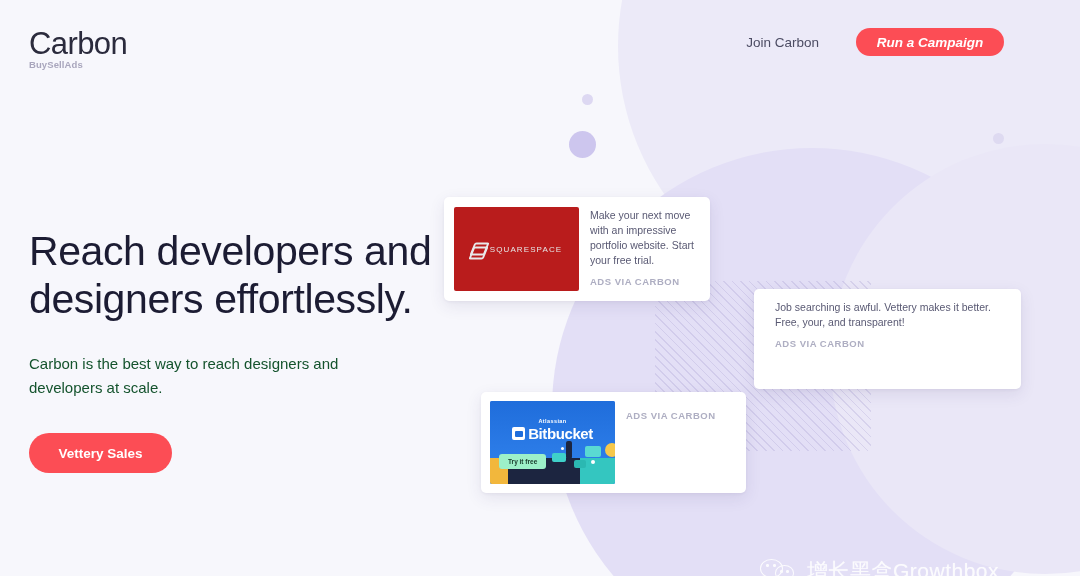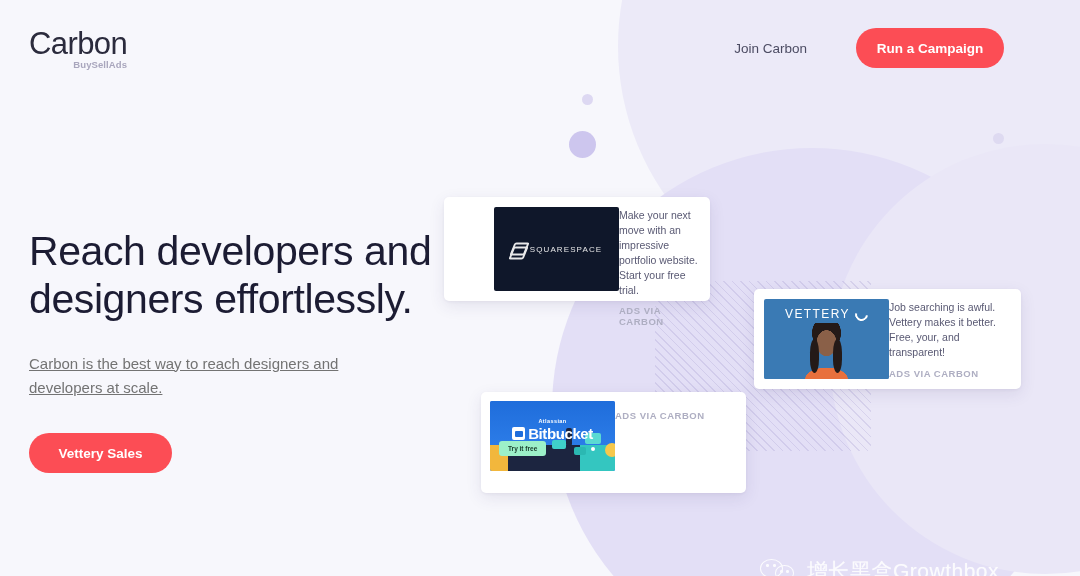--- a/index.html
+++ b/index.html
@@ -92,34 +92,34 @@
   }
   .logo-main {
     display: block;
     font-size: 31px;
     letter-spacing: -0.6px;
     color: #2b2b3d;
     font-weight: 400;
   }
   .logo-sub {
     display: block;
-    text-align: right;
+    text-align: left;
     font-size: 9.5px;
     font-weight: bold;
     letter-spacing: 0.1px;
     color: #a9a6bd;
     margin-top: 1px;
   }
 
   .nav {
     position: absolute;
     right: 76px; top: 28px;
     display: flex;
     align-items: center;
-    gap: 12px;
+    gap: 0px;
   }
   .nav-link {
     font-size: 13.5px;
     color: #4c4c63;
     text-decoration: none;
     margin-right: 37px;
     white-space: nowrap;
   }
   .btn-pill {
     display: inline-flex;
@@ -128,44 +128,43 @@
     background: #fc4d55;
     color: #ffffff;
     font-size: 13.5px;
     font-weight: bold;
     border: none;
     border-radius: 26px;
     cursor: pointer;
     white-space: nowrap;
   }
   .btn-campaign {
-    width: 148px; height: 40px;
+    width: 148px; height: 28px; font-style: italic;
   }
 
   
   .hero {
     position: absolute;
     left: 29px; top: 227px;
     width: 420px;
     z-index: 15;
   }
   .hero-title {
     font-size: 41px;
     line-height: 1.18;
     color: #1c1c33;
     font-weight: 400;
     letter-spacing: -0.4px;
   }
   .hero-sub {
     margin-top: 28px;
     font-size: 15px;
     line-height: 1.62;
-    color: #737373;
+    color: #14532d;
     max-width: 375px;
-    text-decoration: underline;
   }
   .btn-contact {
     margin-top: 33px;
     width: 143px; height: 40px;
   }
 
   
   .ad-card {
     position: absolute;
     background: #ffffff;
@@ -175,40 +174,41 @@
     z-index: 12;
   }
   .ad-media {
     flex: none;
     border-radius: 2px;
     overflow: hidden;
     position: relative;
   }
   .ad-body {
     flex: 1;
+    padding-left: 11px;
     padding-top: 1px;
     display: flex;
     flex-direction: column;
   }
   .ad-text {
     font-size: 10.5px;
     line-height: 1.42;
     color: #595973;
   }
   .ad-tag {
     margin-top: 8px;
     font-size: 9.5px;
     font-weight: bold;
     letter-spacing: 0.5px;
     color: #aeaec2;
   }
 
   
   .card-sqsp { left: 444px; top: 197px; width: 266px; height: 104px; padding: 10px; }
-  .card-sqsp .ad-media { width: 125px; height: 84px; background: #0f172a; margin-left: 40px; }
+  .card-sqsp .ad-media { width: 125px; height: 84px; background: #b91c1c; }
   .sqsp-inner {
     position: absolute;
     left: 0; right: 0; top: 50%;
     transform: translateY(-50%);
     display: flex;
     align-items: center;
     justify-content: center;
     gap: 6px;
   }
   .sqsp-mark {
@@ -274,21 +274,21 @@
     width: 13px; height: 13px;
     border: 2px solid #ffffff;
     border-radius: 50%;
     border-top-color: transparent;
     border-right-color: transparent;
     transform: rotate(-35deg);
   }
 
   
   .card-bit { left: 481px; top: 392px; width: 265px; height: 101px; padding: 9px; }
-  .card-bit .ad-media { width: 125px; height: 70px; background: #3b82f6; }
+  .card-bit .ad-media { width: 125px; height: 83px; background: #3b82f6; }
   .bit-sky {
     position: absolute; inset: 0;
     background: linear-gradient(#1f6ddb 0%, #2a7ae6 55%, #2f84ee 100%);
   }
   .bit-atl {
     position: absolute;
     top: 17px; left: 0; right: 0;
     text-align: center;
     font-size: 5.5px;
     font-weight: bold;
@@ -465,29 +465,20 @@
         <span class="sqsp-word">SQUARESPACE</span>
       </div>
     </div>
     <div class="ad-body">
       <div class="ad-text">Make your next move with an impressive portfolio website. Start your free trial.</div>
       <div class="ad-tag">ADS VIA CARBON</div>
     </div>
   </div>
 
   <div class="ad-card card-vett">
-    <div class="ad-media">
-      <div class="vett-photo"></div>
-      <div class="vett-hairL"></div>
-      <div class="vett-hairR"></div>
-      <div class="vett-brand">
-        <span class="vett-word">VETTERY</span>
-        <span class="vett-swoosh"></span>
-      </div>
-    </div>
     <div class="ad-body">
       <div class="ad-text">Job searching is awful. Vettery makes it better. Free, your, and transparent!</div>
       <div class="ad-tag">ADS VIA CARBON</div>
     </div>
   </div>
 
   <div class="ad-card card-bit">
     <div class="ad-media">
       <div class="bit-sky"></div>
       <div class="bit-sun"></div>

